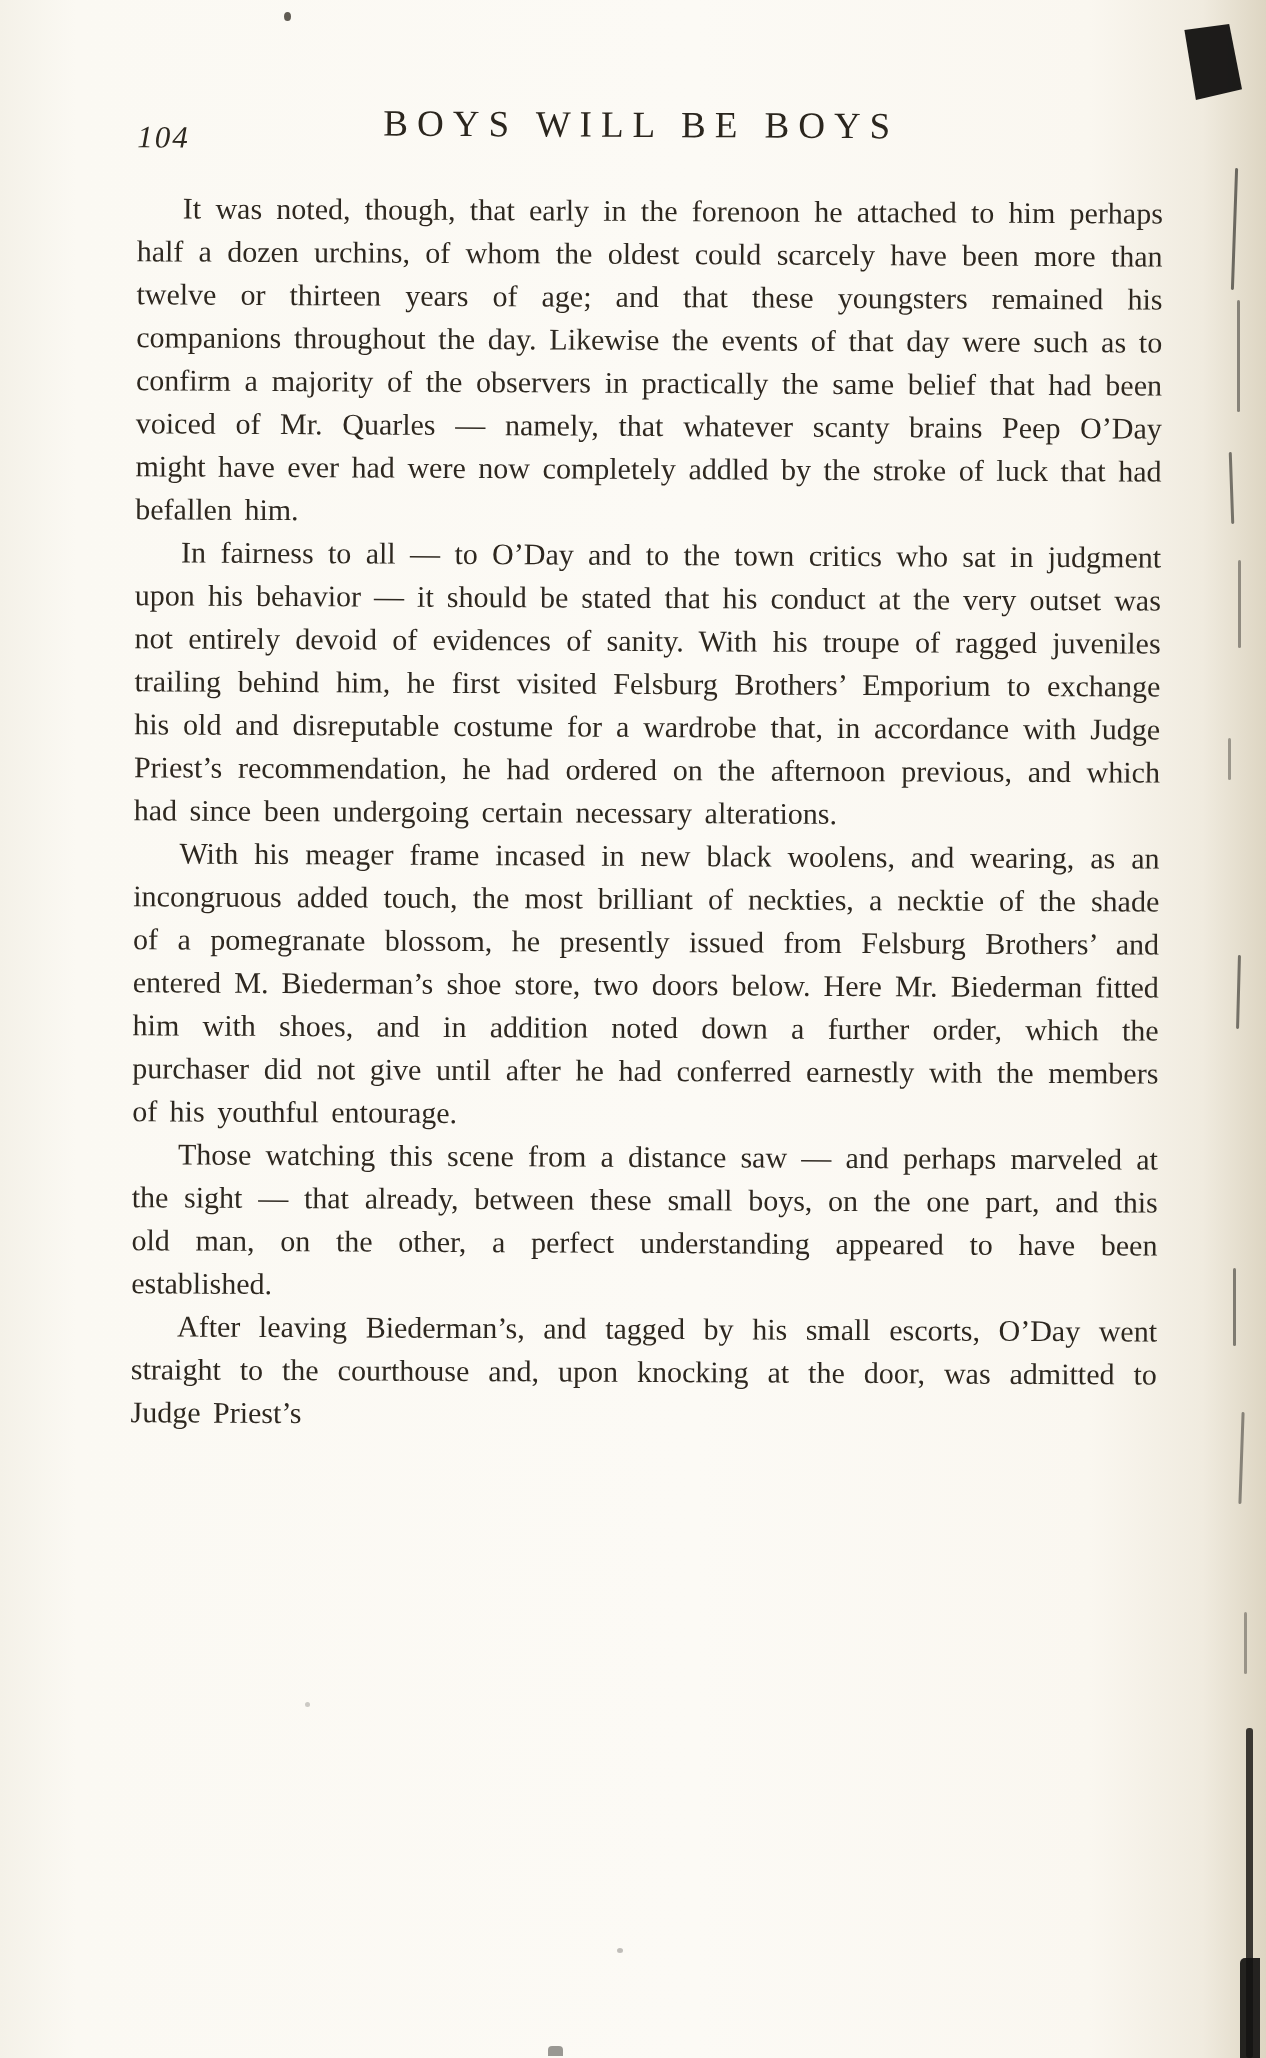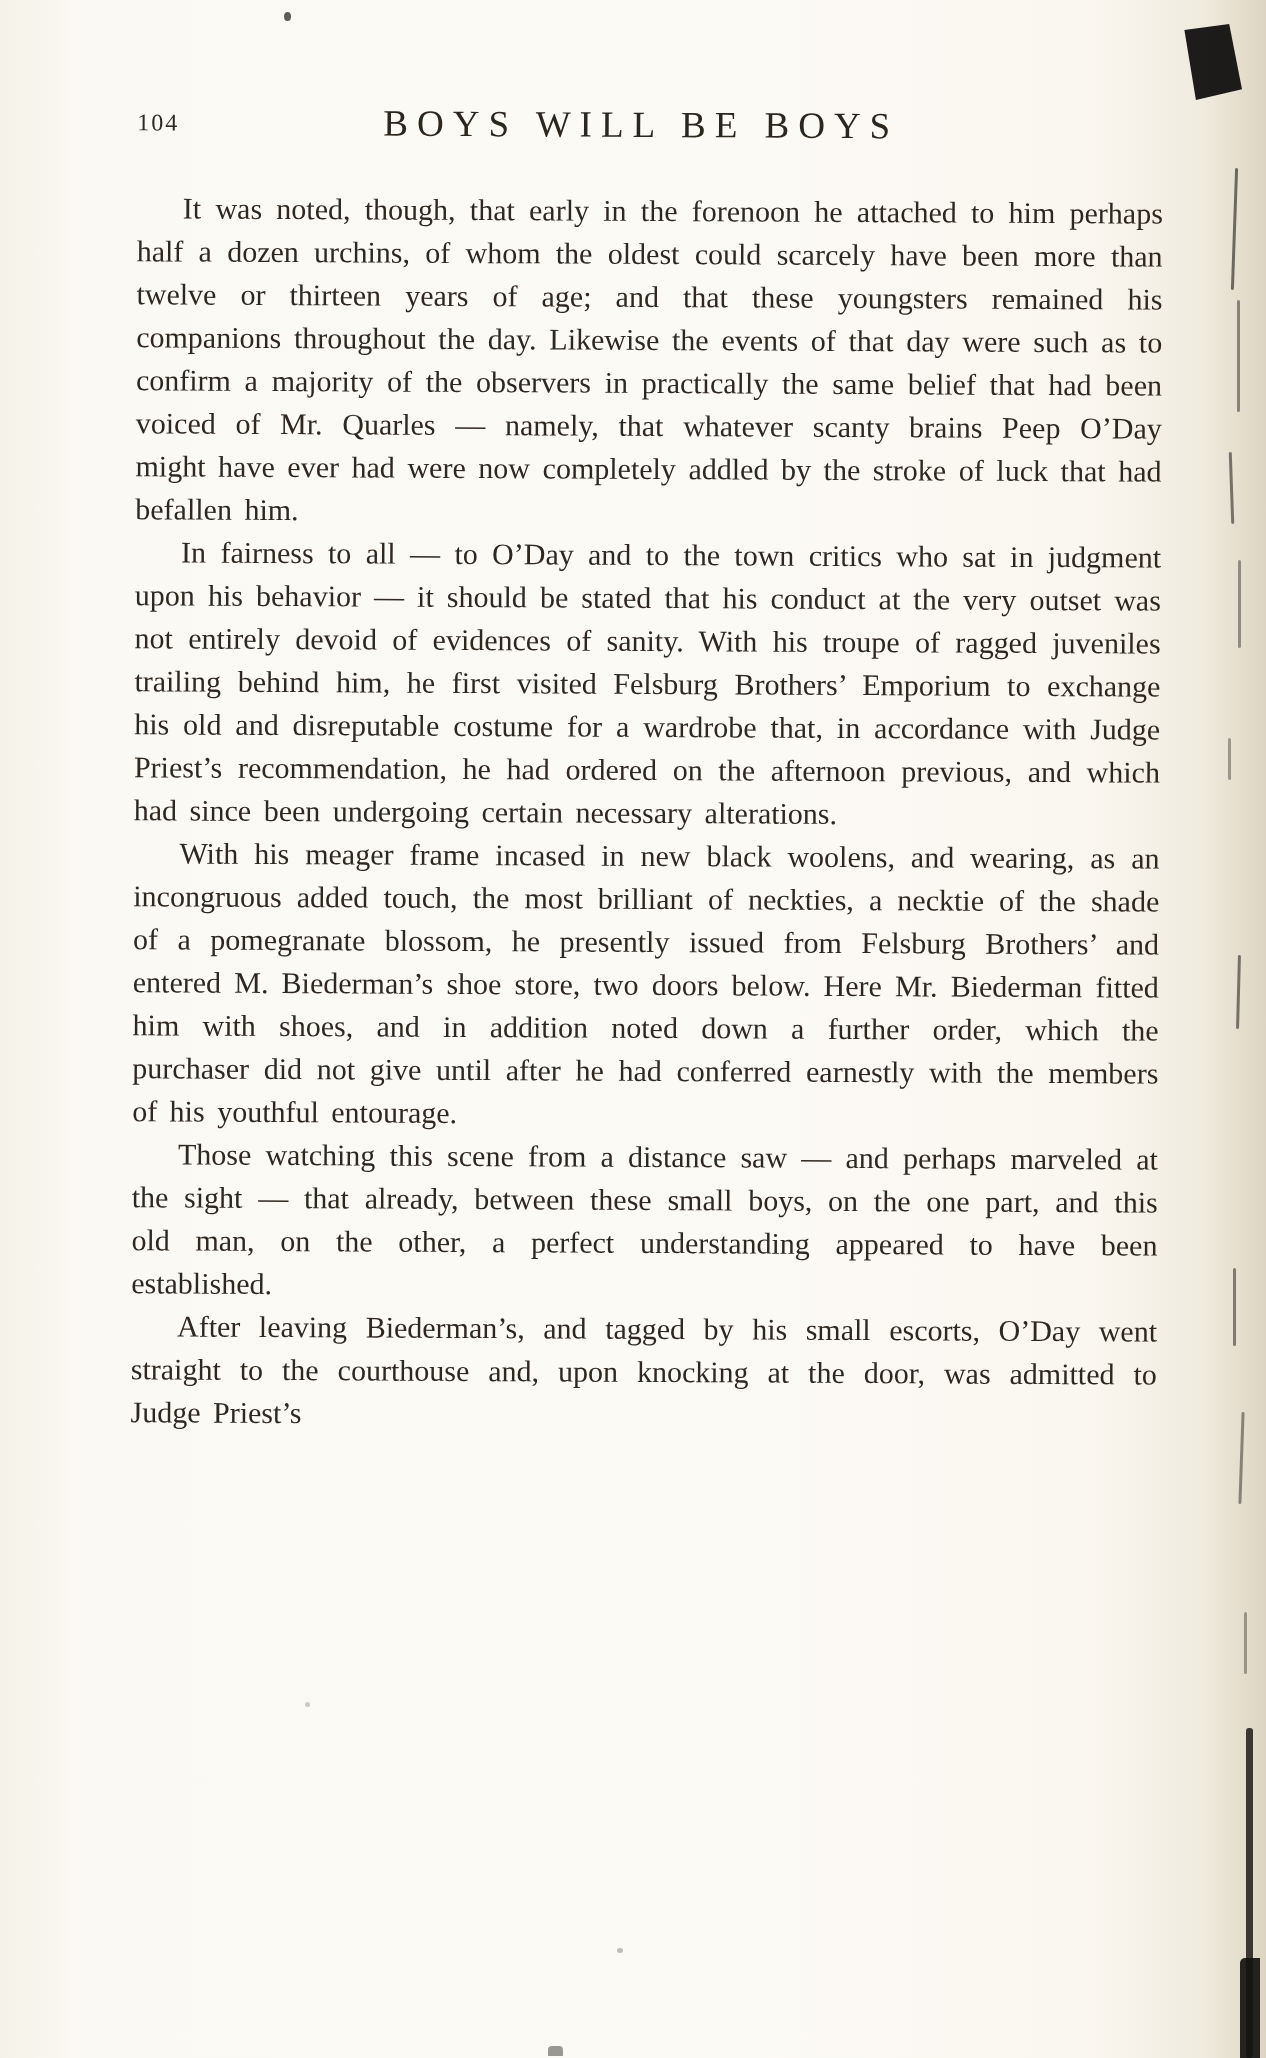--- a/index.html
+++ b/index.html
@@ -31,23 +31,24 @@
   .header-row {
     position: absolute;
     left: 138px;
     right: 120px;
     top: 100px;
     height: 52px;
   }
   .page-number {
     position: absolute;
     left: 0;
-    top: 9px;
-    font-size: 24px;
+    top: 19px;
+    font-size: 31px;
     letter-spacing: 2px;
+    font-style: italic;
   }
   .page-title {
     margin: 0;
     text-align: center;
     font-size: 37px;
     font-weight: normal;
     letter-spacing: 9px;
     color: #2b261e;
   }
   .text-block {

